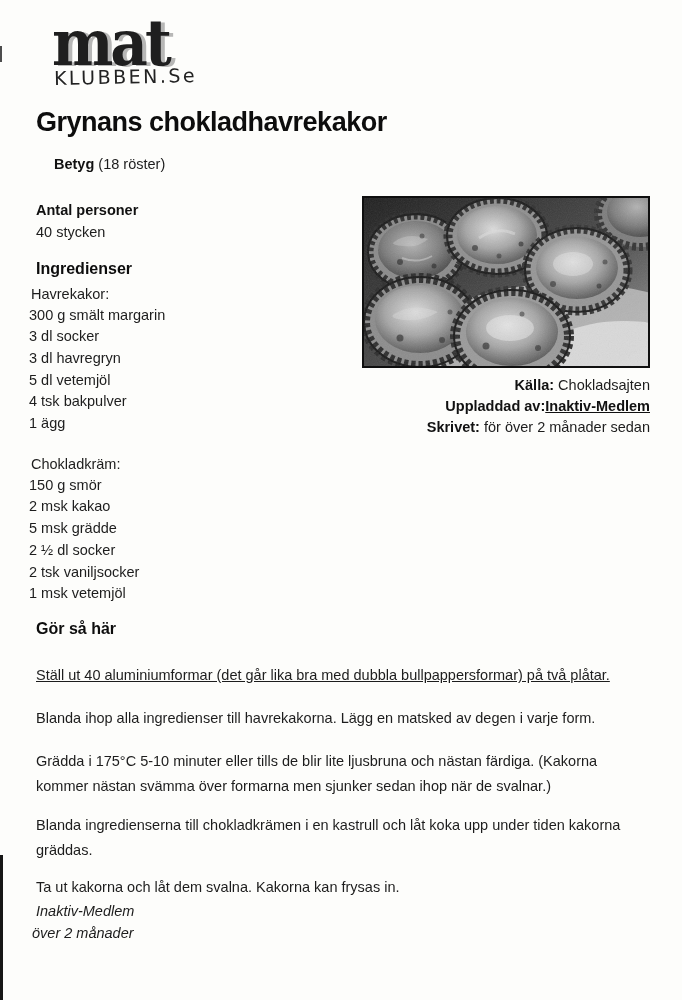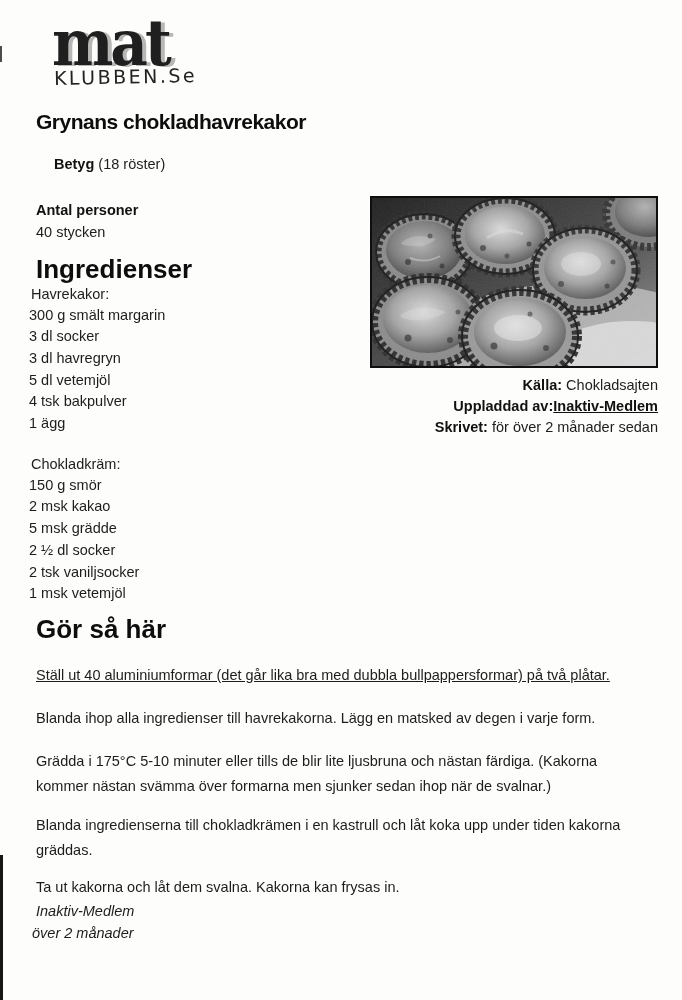--- a/index.html
+++ b/index.html
@@ -26,40 +26,40 @@
     letter-spacing:-3px;display:inline-block;transform:scaleY(1.08);
     text-shadow:4px 1px 0 rgba(125,125,125,.55);
   }
   .logo-sub{
     font-family:"DejaVu Sans",sans-serif;font-size:19px;line-height:20px;
     letter-spacing:2.5px;color:#222;margin:-5px 0 0 2px;transform:rotate(-1.2deg);
     transform-origin:left center;width:160px;
   }
 
   
-  .title{margin:18px 0 0 36px;font-size:21px;line-height:32px;font-weight:bold;color:#0d0d0d;letter-spacing:-.5px;}
+  .title{margin:18px 0 0 36px;font-size:27px;line-height:32px;font-weight:bold;color:#0d0d0d;letter-spacing:-.5px;}
   .rating{margin:16px 0 0 54px;}
   .servings{margin:23px 0 0 36px;}
   .servings div{line-height:22px;}
-  h2{margin:14px 0 0 36px;font-size:26px;line-height:24px;font-weight:bold;color:#0d0d0d;}
+  h2{margin:14px 0 0 36px;font-size:16px;line-height:24px;font-weight:bold;color:#0d0d0d;}
   h2.h2-gor{margin-top:12px;}
   .group-name{margin:2px 0 0 31px;line-height:22px;}
   .group-name.g2{margin-top:18px;}
   .ing{margin-left:29px;line-height:21.7px;white-space:nowrap;}
 
   .para{margin:18px 0 0 36px;line-height:25px;}
   .para.tight1{margin-top:22px;text-decoration:underline;}
   .para.tight2{margin-top:14px;}
   .para.tight3{margin-top:12px;}
   .para div{white-space:nowrap;}
   .footer-author{margin:0 0 0 36px;line-height:22px;}
   .footer-age{margin-left:32px;line-height:22px;font-style:italic;}
 
   
-  .photo-block{position:absolute;left:370px;top:196px;width:288px;}
+  .photo-block{position:absolute;left:362px;top:196px;width:288px;}
   .photo-frame{
     width:284px;height:168px;border:2px solid #0f0f0f;background:#3a3a3a;
   }
   .photo-frame svg{display:block;}
   .meta{margin-top:7px;text-align:right;width:288px;}
   .meta div{line-height:21px;}
   .meta a{color:#111;text-decoration:underline;font-weight:bold;cursor:pointer;}
 </style>
 </head>
 <body>

